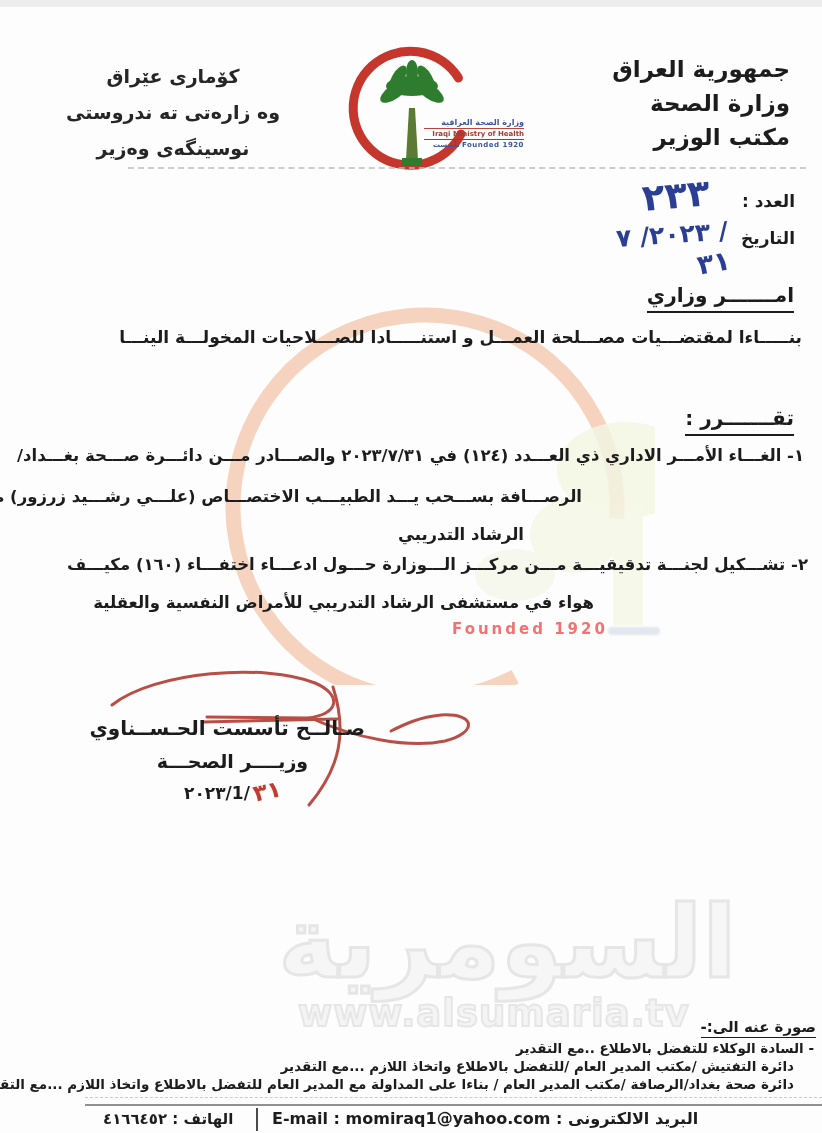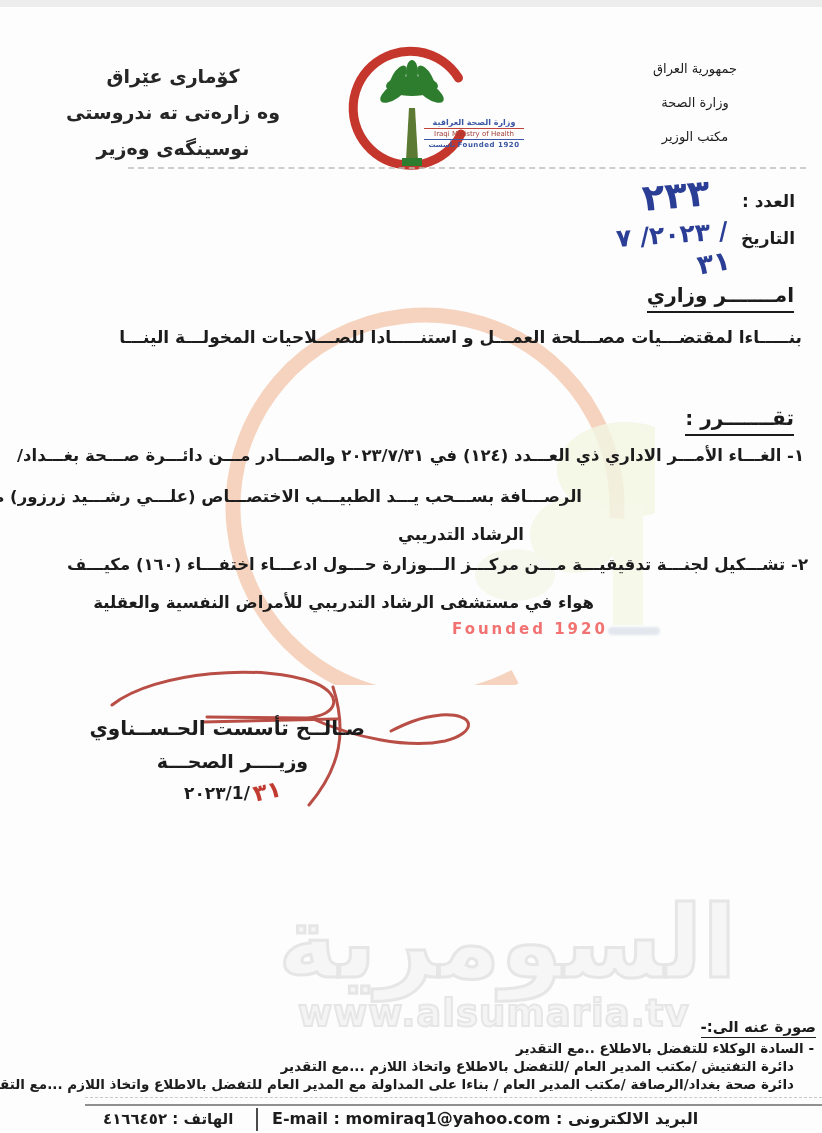--- a/index.html
+++ b/index.html
@@ -8,26 +8,26 @@
     background:#fdfdfd;overflow:hidden;
     font-family:"DejaVu Sans","Liberation Sans",sans-serif;
     color:#1c1c1c;
   }
   .scan-strip{position:absolute;top:0;left:0;right:0;height:7px;background:#ededed;}
   .abs{position:absolute;}
   .rtl{direction:rtl;unicode-bidi:plaintext;}
   .nowrap{white-space:nowrap;}
 
   
-  .hdr-right{top:52px;right:32px;width:190px;text-align:center;font-weight:400;font-size:13px;line-height:34px;}
+  .hdr-right{top:52px;right:32px;width:190px;text-align:right;font-weight:700;font-size:23px;line-height:34px;}
   .hdr-left{top:58px;left:58px;width:230px;text-align:center;font-weight:700;font-size:19px;line-height:36px;color:#262626;}
   .logo-box{top:42px;left:332px;width:200px;height:136px;}
-  .logo-text{position:absolute;left:92px;top:76px;width:100px;text-align:center;}
+  .logo-text{position:absolute;left:92px;top:76px;width:100px;text-align:right;}
   .logo-ar{font-size:8px;font-weight:700;color:#3a55a4;border-bottom:1px solid #c0433a;padding-bottom:1px;}
-  .logo-en{font-size:7px;font-weight:400;color:#a03c33;border-bottom:1px solid #3a55a4;padding:1px 0;}
+  .logo-en{font-size:7px;font-weight:700;color:#a03c33;border-bottom:1px solid #3a55a4;padding:1px 0;}
   .logo-founded{font-size:7px;font-weight:700;color:#3a55a4;padding-top:1px;letter-spacing:.5px;}
   .hdr-divider{top:167px;left:128px;right:16px;border-top:2px dashed #bdbdbd;opacity:.75;}
 
   
   .lbl{font-weight:700;font-size:17px;}
   .hand{color:#2b3e96;font-weight:700;}
   .num-val{top:174px;right:112px;font-size:37px;transform:rotate(-5deg);letter-spacing:3px;}
   .date-val{top:220px;right:94px;font-size:25px;transform:rotate(-4deg);letter-spacing:2px;}
   .date-day{top:247px;right:92px;font-size:27px;transform:rotate(-10deg);}
 

